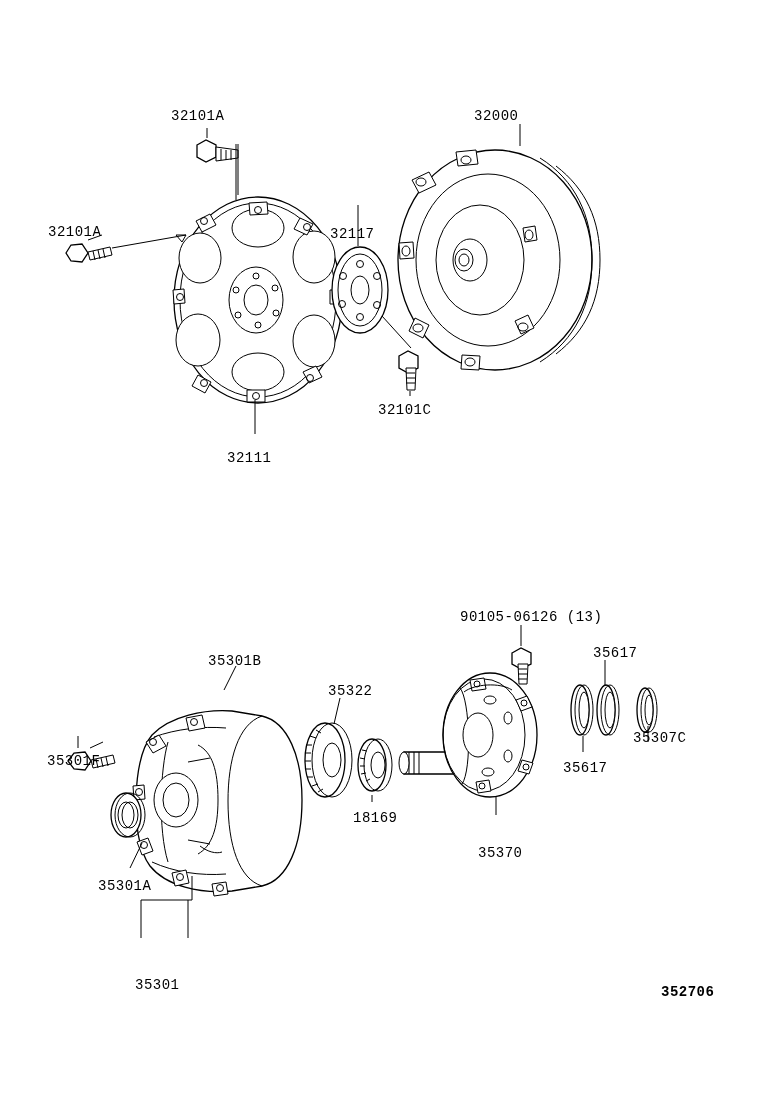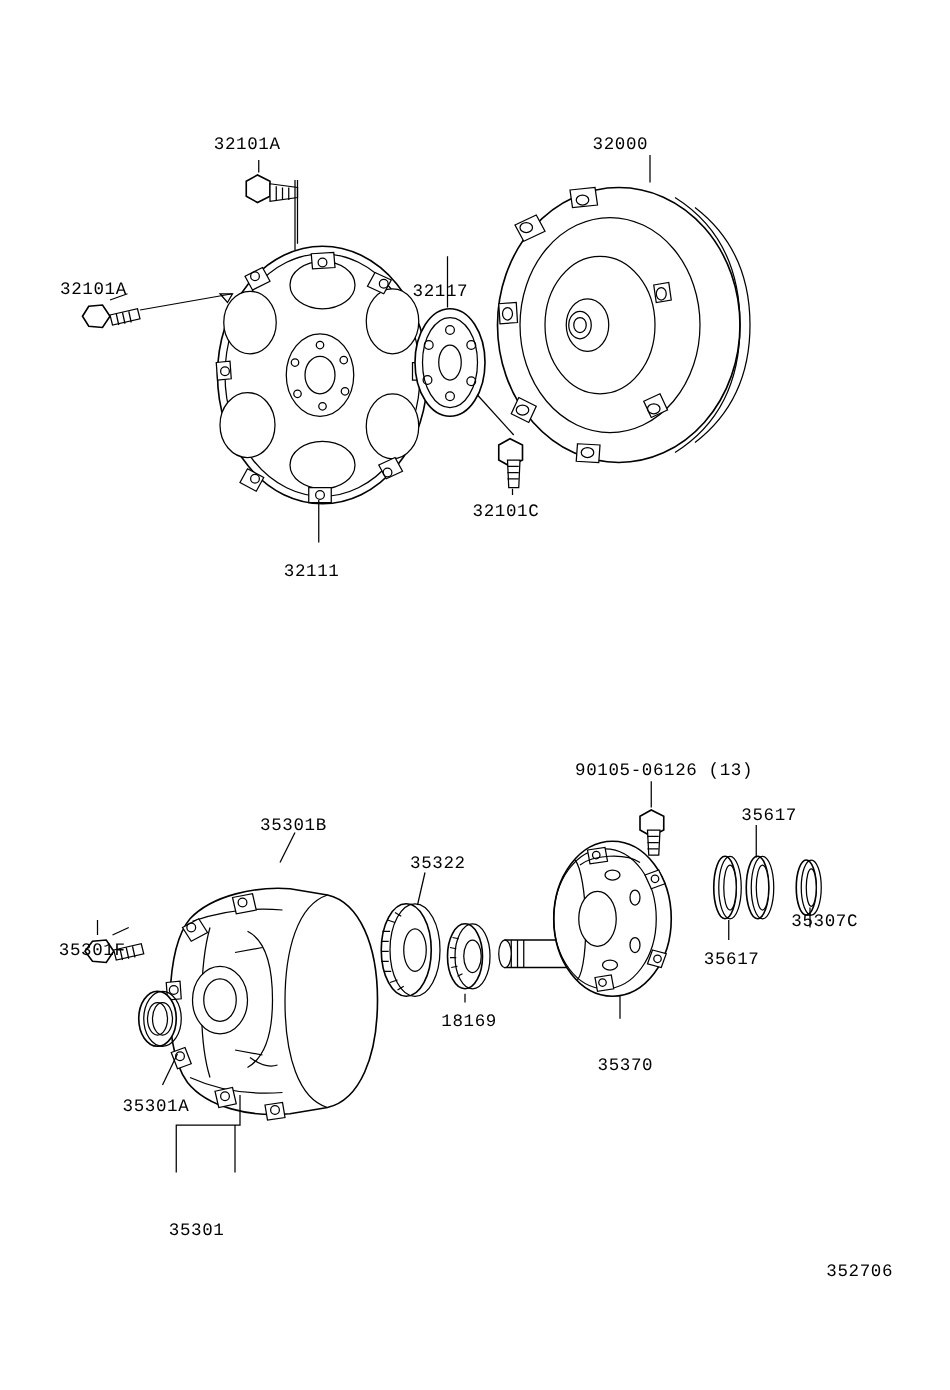--- a/index.html
+++ b/index.html
@@ -291,15 +291,15 @@
   <div class="label" style="left:208px; top:653px;">35301B</div>
   <div class="label" style="left:328px; top:683px;">35322</div>
   <div class="label" style="left:47px; top:753px;text-align:right;">35301F</div>
   <div class="label" style="left:633px; top:730px;">35307C</div>
   <div class="label" style="left:563px; top:760px;">35617</div>
   <div class="label" style="left:353px; top:810px;">18169</div>
   <div class="label" style="left:478px; top:825px;margin-top:20px;">35370</div>
   <div class="label" style="left:98px; top:878px;">35301A</div>
   <div class="label" style="left:135px; top:948px;margin-top:29px;">35301</div>
 
-  <div class="figcode" style="left:661px; top:1010px;">352706</div>
+  <div class="figcode" style="left:661px; top:984px;font-weight:bold;">352706</div>
 
 </div>
 
 </body></html>

